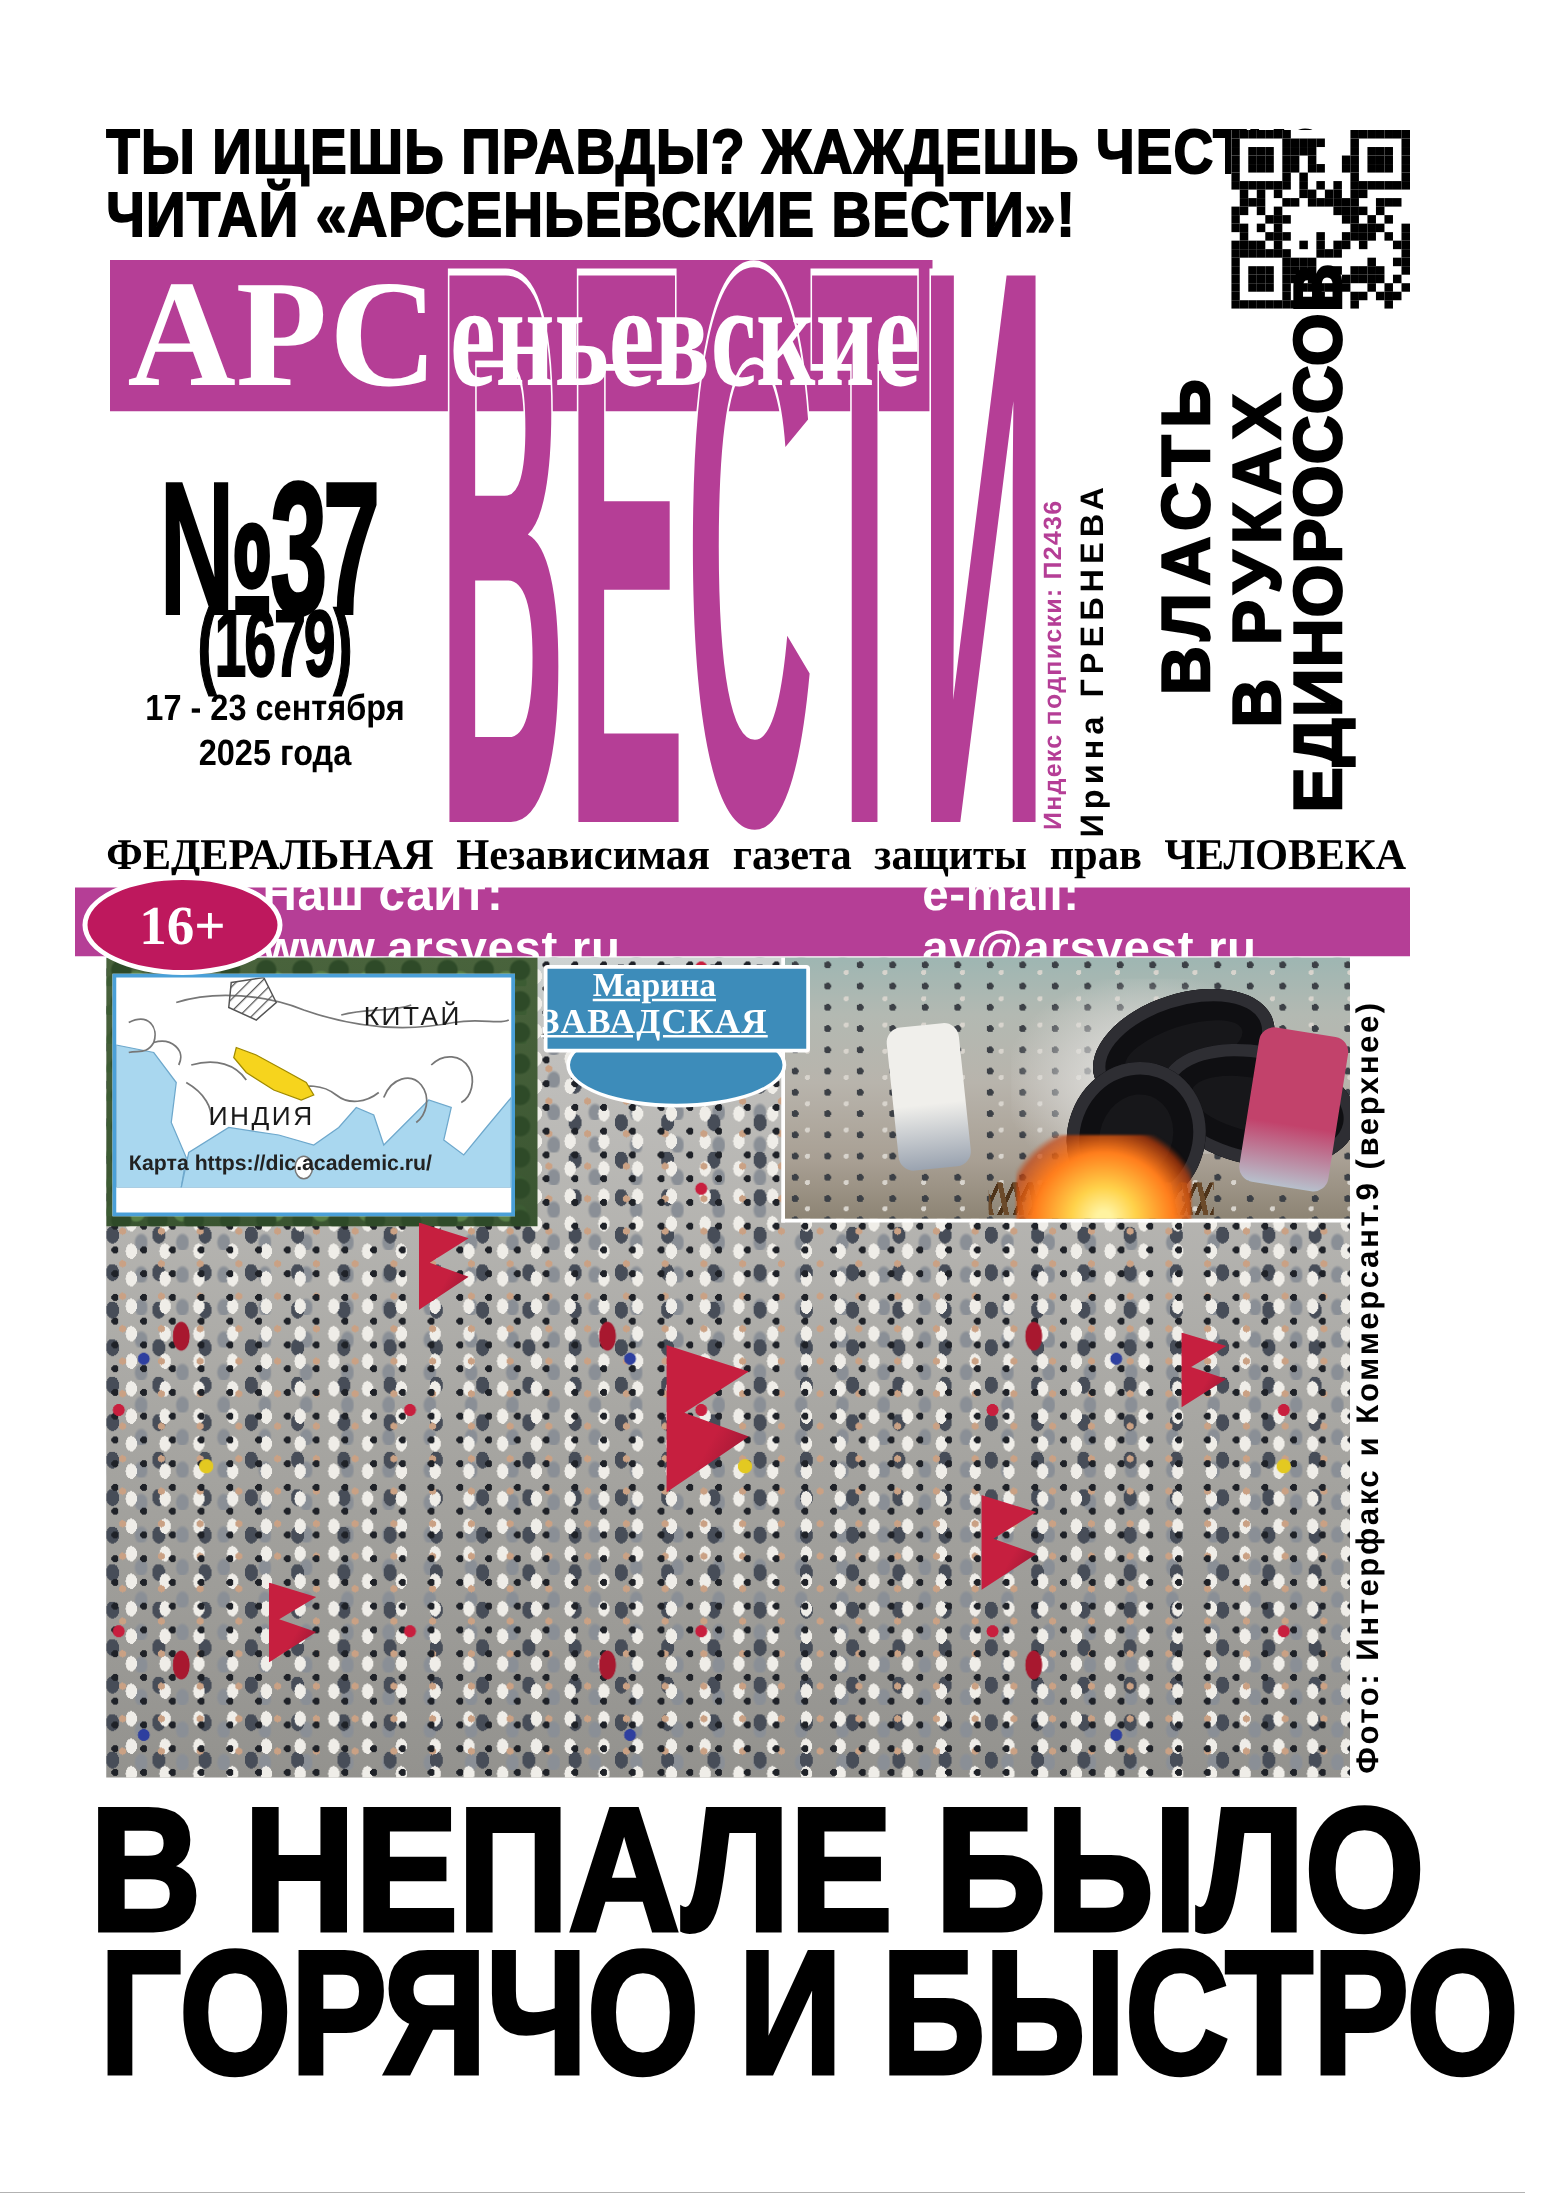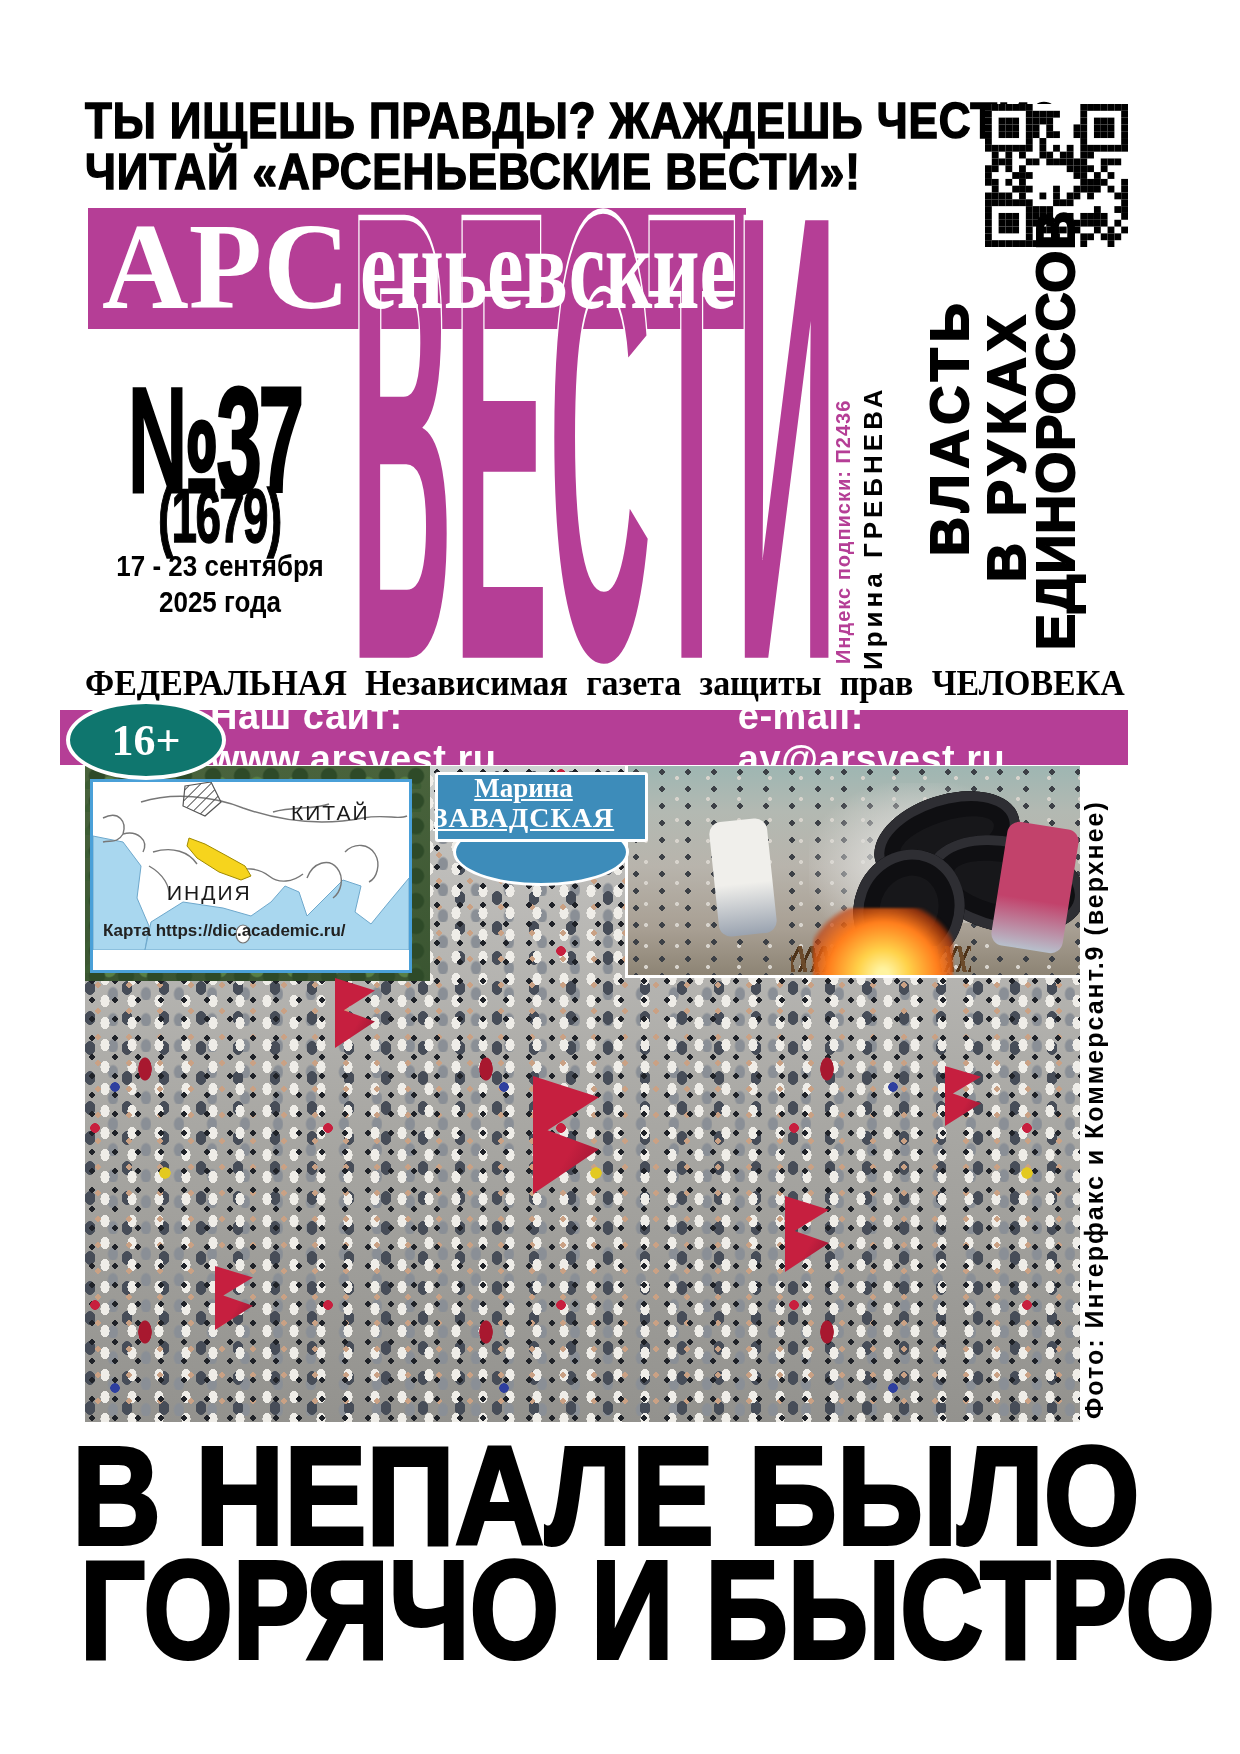--- a/index.html
+++ b/index.html
@@ -35,21 +35,21 @@
   .sh1{left:922px;top:556px;letter-spacing:6px;}
   .sh2{left:979px;top:582px;letter-spacing:6px;}
   .sh3{left:1028px;top:650px;letter-spacing:1px;}
 
   
   .tagline{left:85px;top:664px;font-family:"Liberation Serif",serif;font-weight:bold;font-size:35px;
            color:#000;word-spacing:10px;transform:scaleX(.97);transform-origin:left top;}
   .infobar{left:60px;top:710px;width:1068px;height:55px;background:#b53e96;display:flex;align-items:center;
            justify-content:center;padding-left:150px;box-sizing:border-box;gap:55px;}
   .infobar span{color:#fff;font-size:38px;font-weight:bold;letter-spacing:.5px;}
-  .age{left:66px;top:700px;width:152px;height:72px;background:#0f766e;border:4px solid #fff;border-radius:50%;
+  .age{left:66px;top:700px;width:152px;height:72px;background:#be185d;border:4px solid #fff;border-radius:50%;
        display:flex;align-items:center;justify-content:center;color:#fff;font-family:"Liberation Serif",serif;
        font-size:44px;font-weight:bold;z-index:3;}
 
   
   .photo{left:85px;top:766px;width:995px;height:656px;overflow:hidden;
     background:
       radial-gradient(circle 5px at 10px 8px,  #c81f3e 92%,transparent) 0 0/233px 177px,
       radial-gradient(ellipse 7px 12px at 60px 40px,#a8182f 92%,transparent) 0 0/341px 263px,
       radial-gradient(circle 5px at 30px 20px, #2e3f9f 90%,transparent) 0 0/389px 301px,
       radial-gradient(circle 6px at 80px 60px, #e3c921 90%,transparent) 0 0/431px 347px,

